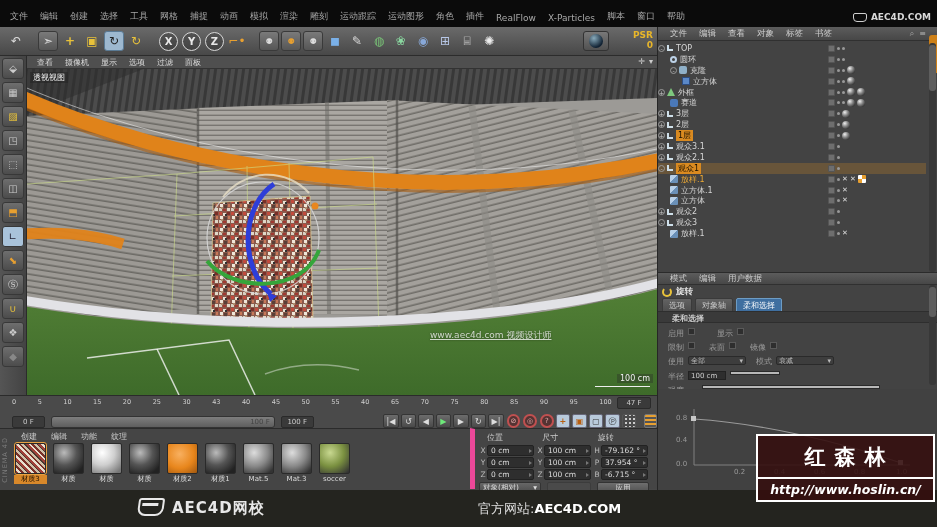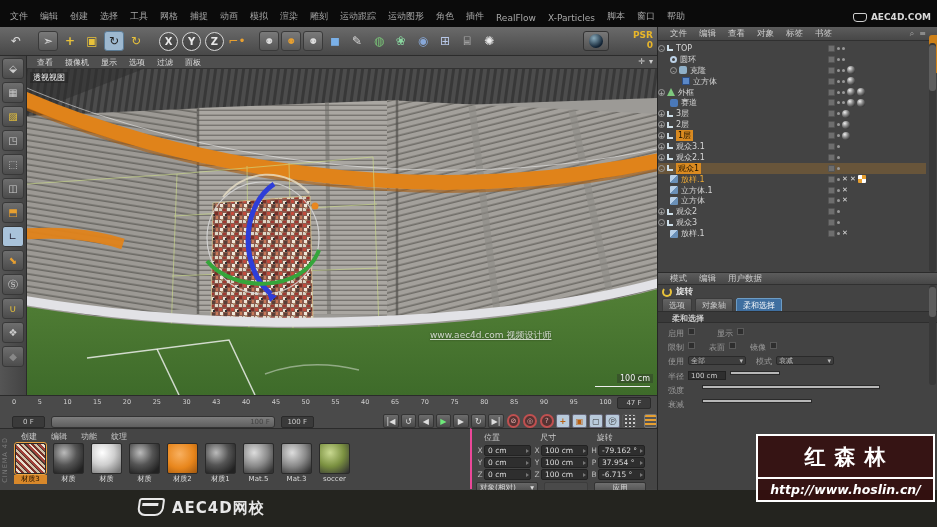--- a/index.html
+++ b/index.html
@@ -112,21 +112,21 @@
   .sw .lab{font-size:7px;color:#ddd;margin-top:1px;line-height:9px;white-space:nowrap;overflow:hidden;}
   .sw.sel .lab{background:#d8882a;color:#201000;}
   .sw.sel .thumb{outline:1px solid #e8a040;}
   .th-crowd{background:repeating-linear-gradient(45deg,#a04038 0 2px,#e8e0d0 2px 4px,#7a3028 4px 6px,#d0c0a8 6px 8px,#4a3830 8px 9px);}
   .th-dark{background:radial-gradient(circle at 35% 30%,#bbb,#555 45%,#222 85%);}
   .th-white{background:radial-gradient(circle at 35% 30%,#fff,#cfcfcf 45%,#777 90%);}
   .th-orange{background:radial-gradient(circle at 40% 35%,#f8b060,#e8861c 55%,#a85c10 95%);}
   .th-gray{background:radial-gradient(circle at 35% 30%,#ddd,#888 50%,#333 90%);}
   .th-green{background:radial-gradient(circle at 35% 30%,#c8d890,#7a9040 50%,#333 95%);}
   
-  .coords{left:470px;top:428px;width:187px;height:61px;background:#454545;border-top:1px solid #2b2b2b;border-left:2px solid #ec4899;padding:2px 4px;}
+  .coords{left:470px;top:428px;width:187px;height:61px;background:#454545;border-top:1px solid #2b2b2b;border-left:5px solid #ec4899;padding:2px 4px;}
   .chead{display:flex;font-size:8px;color:#ccc;margin:1px 0 2px 8px;}
   .chead span{width:62px;}
   .crow{display:flex;align-items:center;margin-bottom:1px;}
   .caxis{width:8px;font-size:7.5px;color:#bbb;text-align:center;}
   .cfield{width:47px;height:11px;background:#2e2e2e;border:1px solid #222;border-radius:2px;color:#ddd;font-size:7.5px;line-height:10px;padding:0 3px;margin-right:2px;position:relative;}
   .cfield:after{content:"";position:absolute;right:1px;top:3px;border-left:3px solid #777;border-top:2px solid transparent;border-bottom:2px solid transparent;}
   .cfoot{display:flex;align-items:center;margin-top:2px;gap:6px;}
   .cddl{width:62px;height:11px;background:linear-gradient(#676767,#4e4e4e);border:1px solid #333;border-radius:2px;color:#ddd;font-size:7.5px;line-height:10px;padding:0 3px;display:flex;justify-content:space-between;}
   .cdis{width:44px;height:11px;background:#4a4a4a;border:1px solid #3c3c3c;border-radius:2px;}
   .capply{width:52px;height:11px;background:linear-gradient(#6e6e6e,#525252);border:1px solid #333;border-radius:2px;color:#ddd;font-size:7.5px;text-align:center;line-height:10px;}
@@ -576,20 +576,37 @@
     </div>
     <div class="prow" style="top:358px;">
       <span>强度</span>
       <span class="sld" style="width:178px;margin-left:14px;"></span>
     </div>
     <div class="prow" style="top:372px;">
       <span>衰减</span>
       <span class="sld" style="width:110px;margin-left:14px;"></span>
     </div>
 
+    <div class="curvewrap">
+      <svg width="280" height="101" viewBox="0 0 280 101">
+        <line x1="36" y1="20" x2="36" y2="76" stroke="#808080" stroke-width="1"></line>
+        <line x1="36" y1="76" x2="252" y2="76" stroke="#808080" stroke-width="1"></line>
+        <path d="M36,30 C100,34 180,52 243,74" stroke="#9a9a9a" stroke-width="1.2" fill="none"></path>
+        <rect x="33" y="27" width="5" height="5" fill="#c8c8c8"></rect>
+        <rect x="240" y="71" width="5" height="5" fill="#c8c8c8"></rect>
+      </svg>
+      <span class="cy" style="left:18px;top:25px;">0.8</span>
+      <span class="cy" style="left:18px;top:47px;">0.4</span>
+      <span class="cy" style="left:18px;top:71px;">0.0</span>
+      <span class="cx" style="left:76px;top:79px;">0.2</span>
+      <span class="cx" style="left:116px;top:79px;">0.4</span>
+      <span class="cx" style="left:156px;top:79px;">0.6</span>
+      <span class="cx" style="left:196px;top:79px;">0.8</span>
+      <span class="cx" style="left:238px;top:79px;">1.0</span>
+    </div>
     <div class="amscroll"></div>
     <div class="amthumb"></div>
   </div>
 
   <div class="timeline abs">
     <div class="ruler">
       <span>0</span>
         <span>5</span>
         <span>10</span>
         <span>15</span>
@@ -723,20 +740,21 @@
           <span>▾</span>
         </span>
       <span class="cdis"></span>
       <span class="capply">应用</span>
     </div>
   </div>
 
   <div class="bottombar abs">
     <span class="blogo"></span>
     <span class="bschool">AEC4D网校</span>
+    <span class="bsite"><span>官方网站:</span><b>AEC4D.COM</b></span>
   </div>
 
   <div class="wmbox abs">
     <div class="wmtitle">红森林</div>
     <div class="wmurl">http://www.hoslin.cn/</div>
   </div>
 
 </div>
 
 </body></html>

